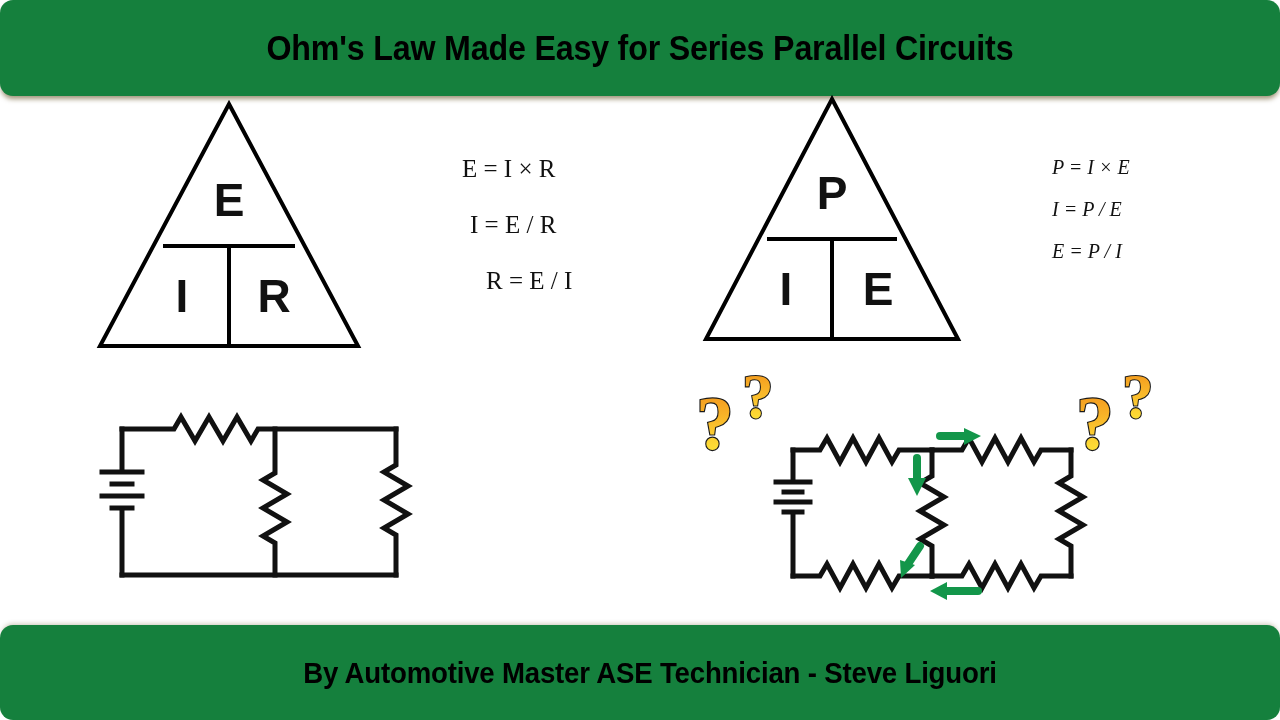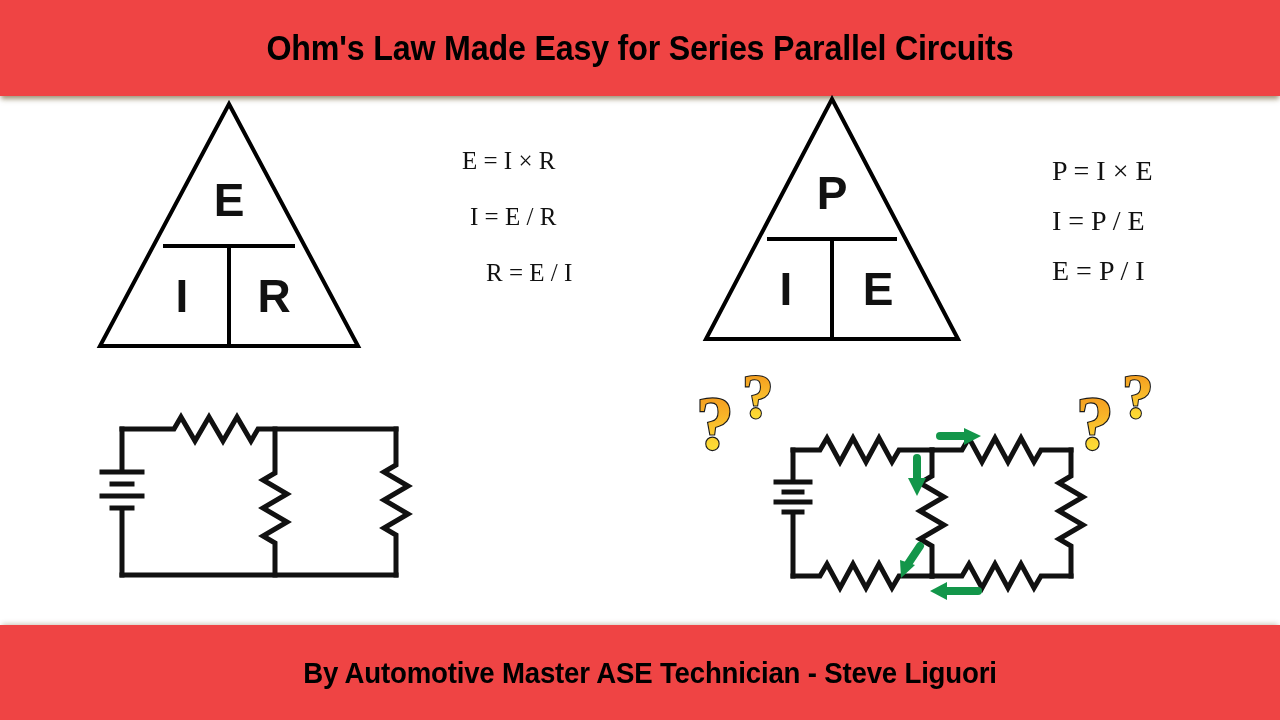--- a/index.html
+++ b/index.html
@@ -18,24 +18,25 @@
     width: 1280px;
     height: 720px;
     background: #ffffff;
   }
 
   
   .banner {
     position: absolute;
     left: 0;
     width: 1280px;
-    background: #ef4444;
+    background: #15803d;
     display: flex;
     align-items: center;
     justify-content: center;
+    border-radius: 13px;
   }
   #banner-top {
     top: 0;
     height: 96px;
     box-shadow: 0 4px 5px -1px rgba(80,60,10,0.55);
   }
   #banner-bottom {
     top: 625px;
     height: 95px;
     box-shadow: 0 -3px 5px -2px rgba(80,60,10,0.30);
@@ -76,27 +77,27 @@
 
   
   .formula-block {
     position: absolute;
     font-family: "Liberation Serif", serif;
     color: #111111;
     white-space: nowrap;
   }
   .formula-line { font-size: 25px; line-height: 1; }
 
-  #formulas-ohm { left: 462px; top: 148px; }
+  #formulas-ohm { left: 462px; top: 156px; }
   #formulas-ohm .formula-line { margin-bottom: 31px; }
   #formulas-ohm .formula-line:nth-child(2) { margin-left: 8px; }
   #formulas-ohm .formula-line:nth-child(3) { margin-left: 24px; }
 
   #formulas-power { left: 1052px; top: 157px; }
-  #formulas-power .formula-line { font-size: 28px; margin-bottom: 22px; }
+  #formulas-power .formula-line { font-size: 20px; margin-bottom: 22px; font-style: italic; }
   #formulas-power .formula-line:nth-child(2) { margin-left: 0; }
 
   
   .circuit { position: absolute; }
   .circuit svg { display: block; overflow: visible; }
   .wire {
     fill: none;
     stroke: #111111;
     stroke-width: 5;
     stroke-linecap: square;

